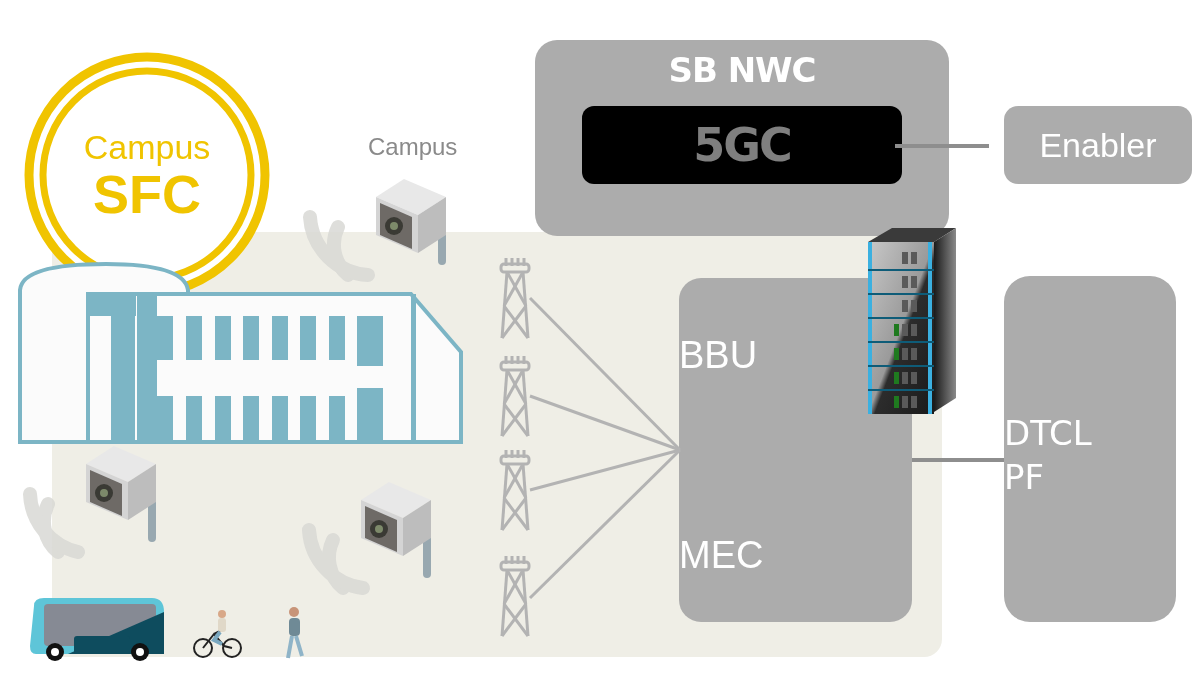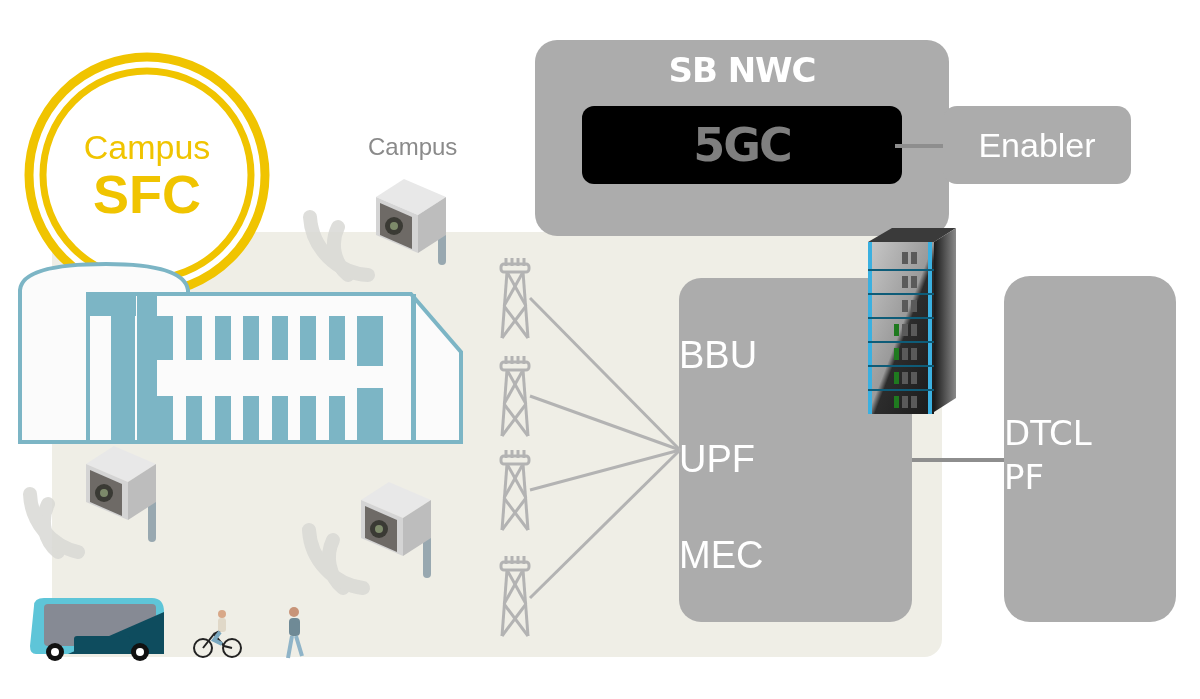--- a/index.html
+++ b/index.html
@@ -10,21 +10,21 @@
                  border-radius:0 18px 18px 0; }
   .gbox { background:#acacac; border-radius:22px; color:#ffffff; }
   .nwc { left:528px; top:40px; width:414px; height:196px;margin-left:7px; }
   .nwc-title { position:absolute; left:0; right:0; top:10px; text-align:center;
                font-family:"DejaVu Sans", sans-serif; font-weight:bold; font-size:34px;
                color:#ffffff; letter-spacing:-1px; }
   .core { position:absolute; left:47px; top:66px; width:320px; height:78px; background:#000000;
           border-radius:12px; text-align:center; line-height:78px;
           font-family:"DejaVu Sans", sans-serif; font-weight:bold; font-size:46px; color:#7f7f7f;
           letter-spacing:-2px; }
-  .enabler { left:943px; top:106px; width:188px; height:78px; border-radius:14px;
+  .enabler { left:1004px; top:106px; width:188px; height:78px; border-radius:14px;
              text-align:center; line-height:78px; font-size:34px; color:#ffffff; }
   .conn { background:#8e8e8e; height:4px; }
   .edge { left:679px; top:278px; width:233px; height:344px; border-radius:22px; }
   .edge-label { position:absolute; left:0; width:205px; font-size:38px; color:#ffffff; }
   .dtcl { left:1004px; top:276px; width:172px; height:346px; border-radius:26px; }
   .dtcl-label { position:absolute; left:0; right:0; top:135px; text-align:left;
                 font-family:"DejaVu Sans", sans-serif; font-size:34px; line-height:44px; color:#ffffff; }
   .campus-badge { left:22px; top:50px; width:250px; height:250px; }
   .badge-text1 { position:absolute; left:0; width:100%; top:78px; text-align:center; font-weight:normal;
                  font-size:34px; color:#f0c400; }
@@ -39,21 +39,20 @@
 
 <div class="abs gbox nwc">
   <div class="nwc-title">SB NWC</div>
   <div class="core">5GC</div>
 </div>
 <div class="abs conn" style="left:895px; top:144px; width:94px;"></div>
 <div class="abs gbox enabler">Enabler</div>
 
 <div class="abs gbox edge">
   <div class="edge-label" style="top:56px;">BBU</div>
-  <div class="edge-label" style="top:160px;">UPF</div>
   <div class="edge-label" style="top:256px;">MEC</div>
 </div>
 <div class="abs conn" style="left:912px; top:458px; width:94px;"></div>
 
 <div class="abs gbox dtcl">
   <div class="dtcl-label">
     <div>DTCL</div>
     <div>PF</div>
   </div>
 </div>

